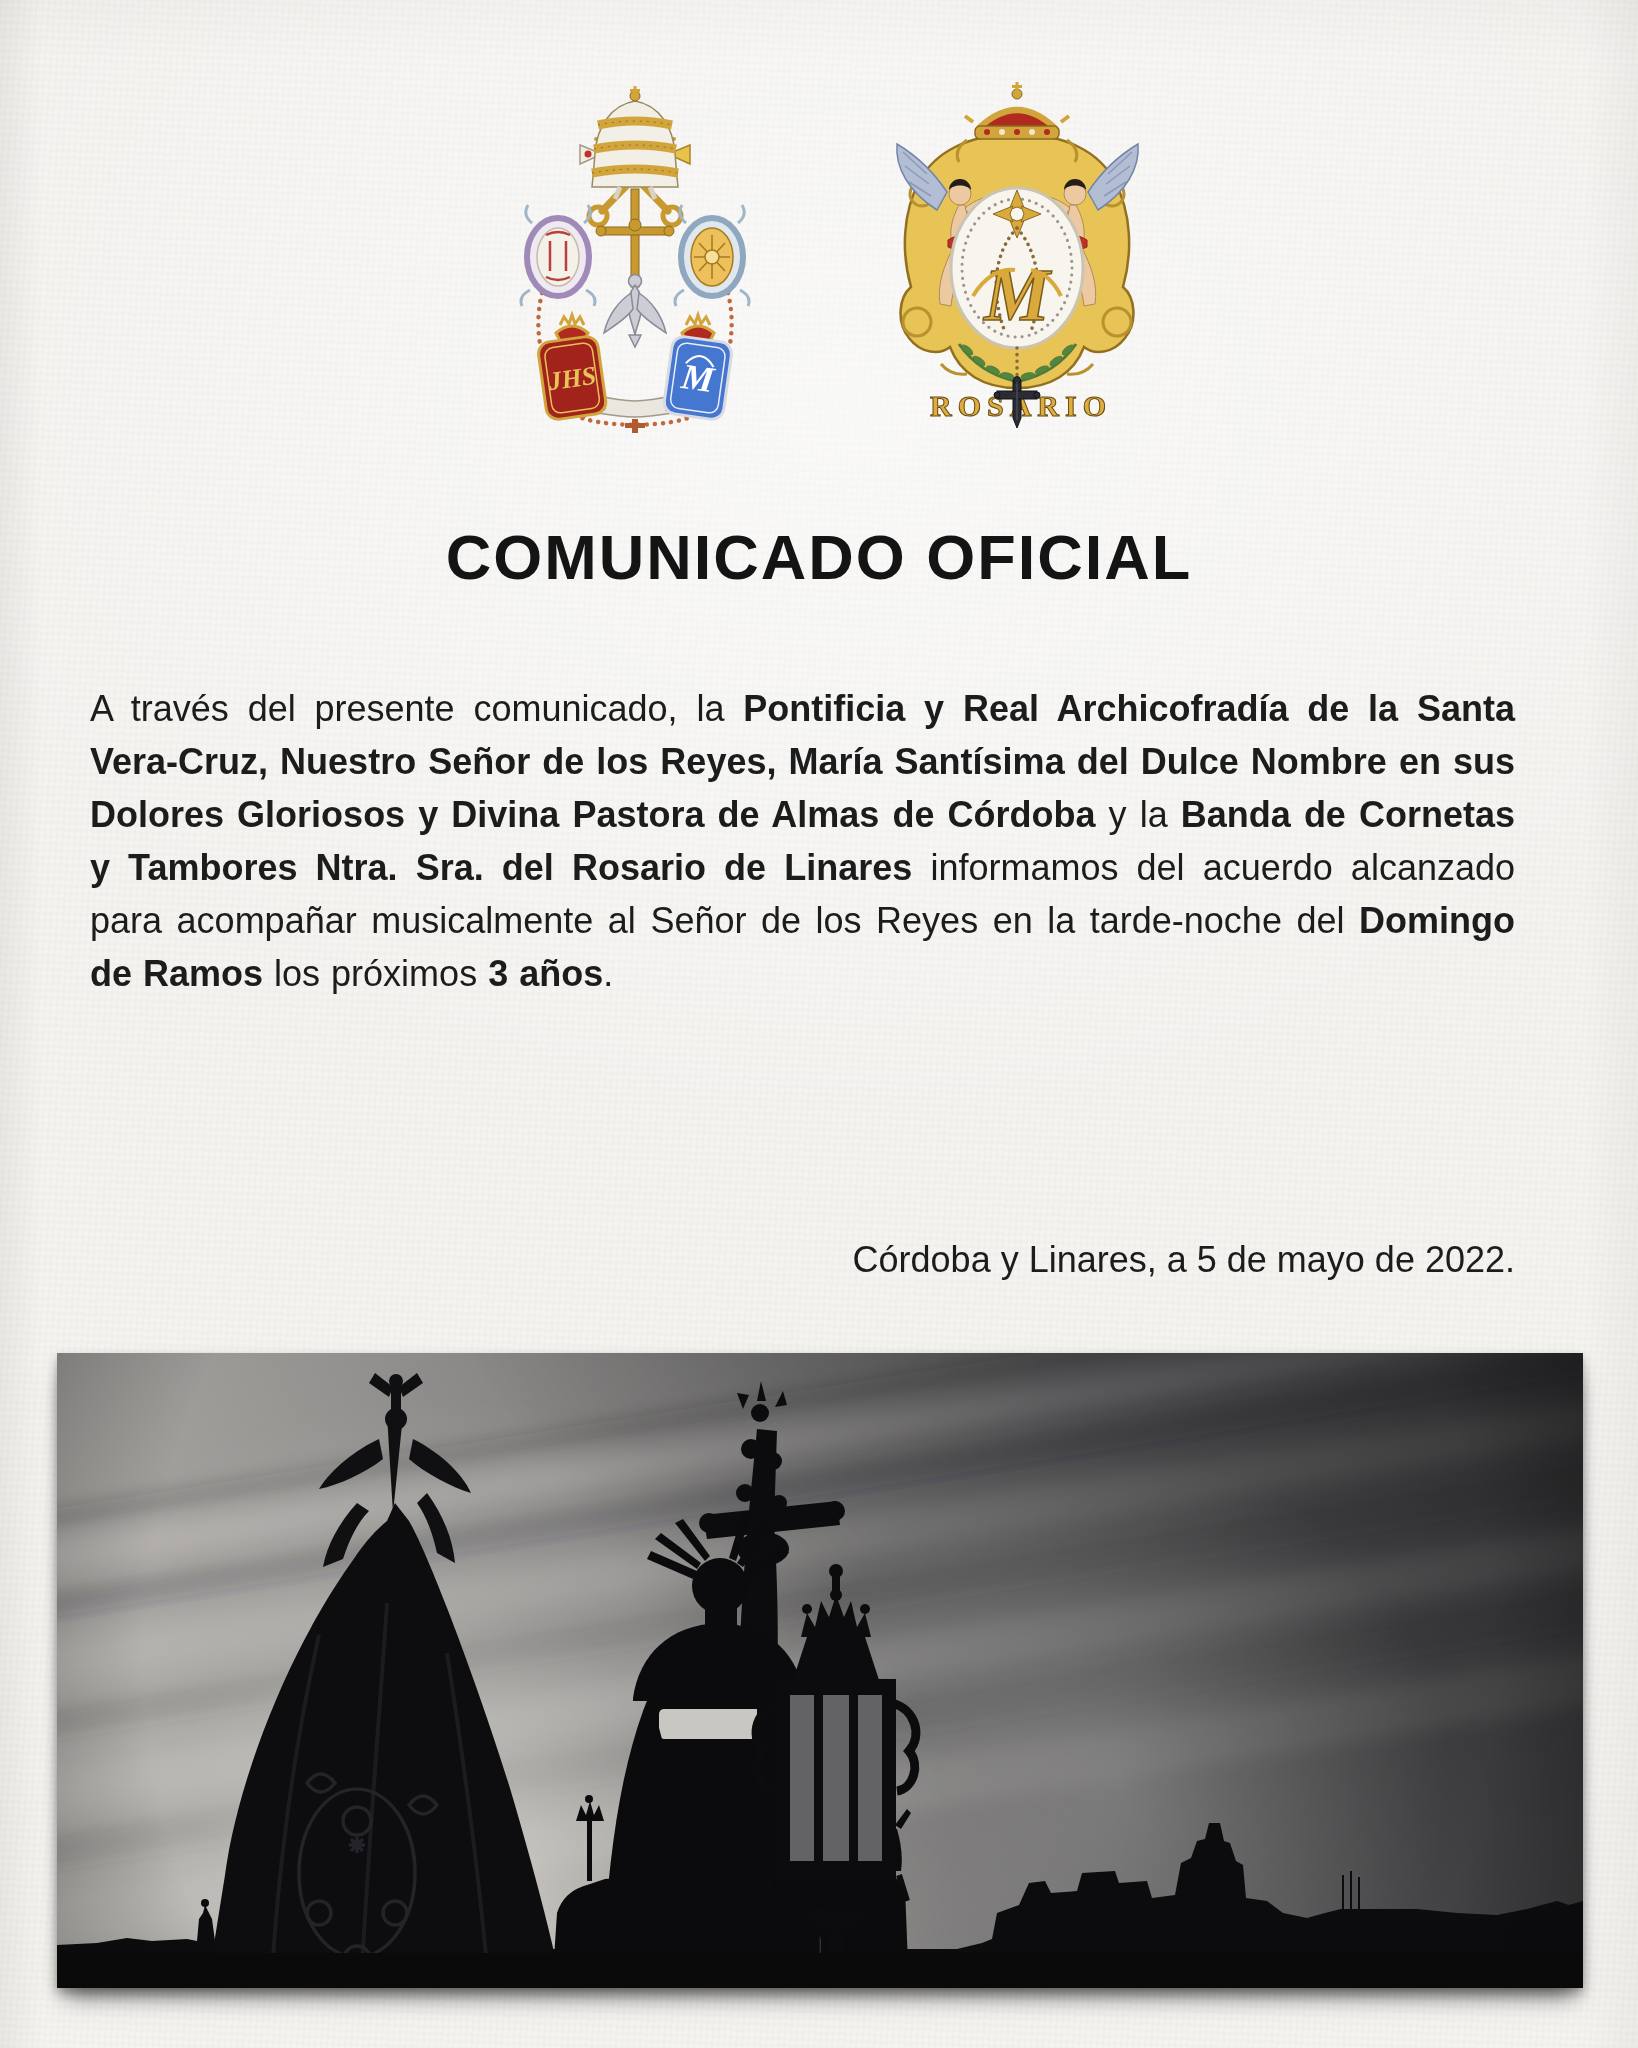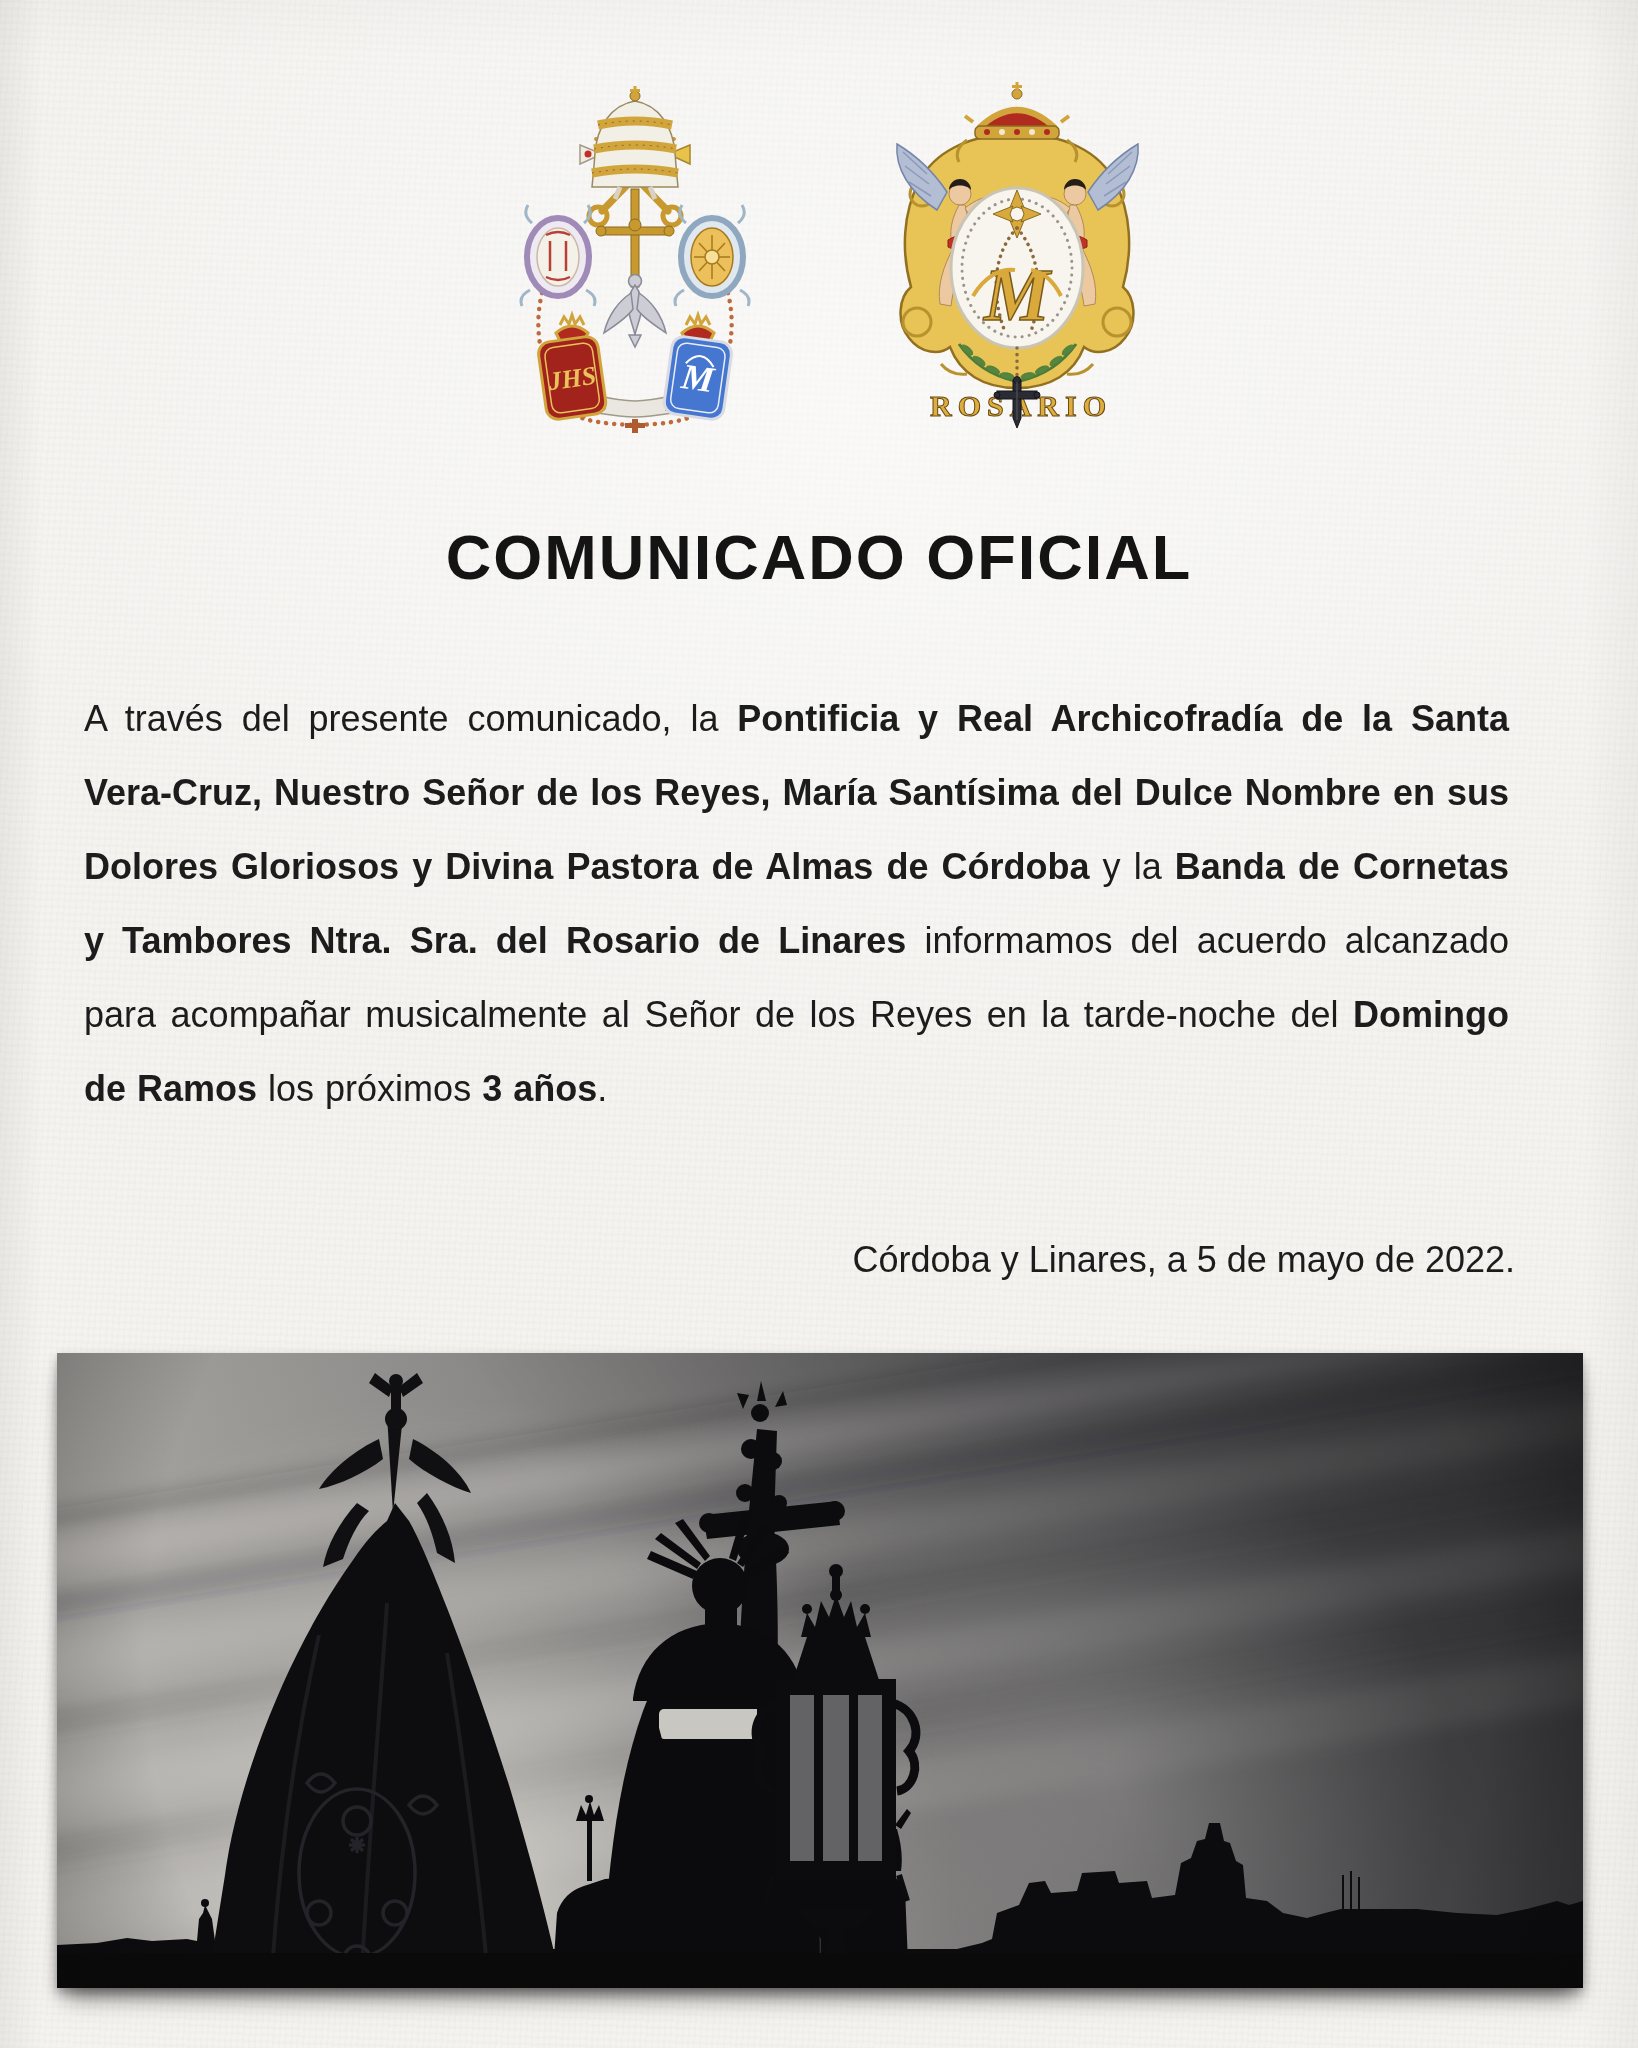--- a/index.html
+++ b/index.html
@@ -16,22 +16,22 @@
       repeating-linear-gradient(94deg, rgba(0,0,0,.01) 0 2px, rgba(255,255,255,.016) 2px 6px);
   }
   .crest{position:absolute;top:85px;}
   #crest-left{left:480px;}
   #crest-right{left:875px;top:82px;}
   .doc-title{
     position:absolute;top:494px;left:0;width:1638px;text-align:center;
     font-size:63px;font-weight:700;letter-spacing:2px;color:#141414;margin-top:27px;
   }
   .body-text{
-    position:absolute;left:84px;width:1425px;
-    font-size:36px;line-height:74px;text-align:justify;color:#1c1c1c;
+    position:absolute;left:90px;width:1425px;
+    font-size:36px;line-height:53px;text-align:justify;color:#1c1c1c;
     word-spacing:1px;
     margin-top:38px;
   }
   .body-text .b{font-weight:700;}
   #para1{top:644px;}
   #para2{top:1041px;}
   .date-line{
     position:absolute;left:90px;top:1233px;width:1425px;
     font-size:36px;line-height:53px;text-align:right;color:#1c1c1c;
   }

